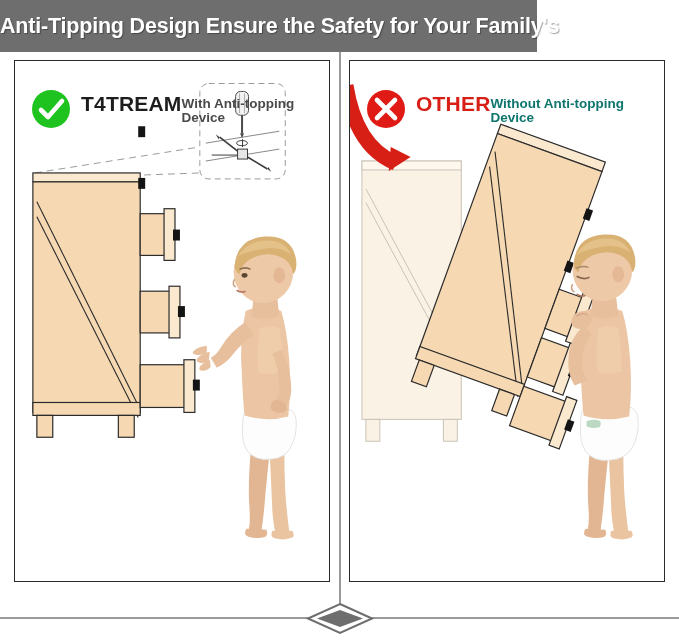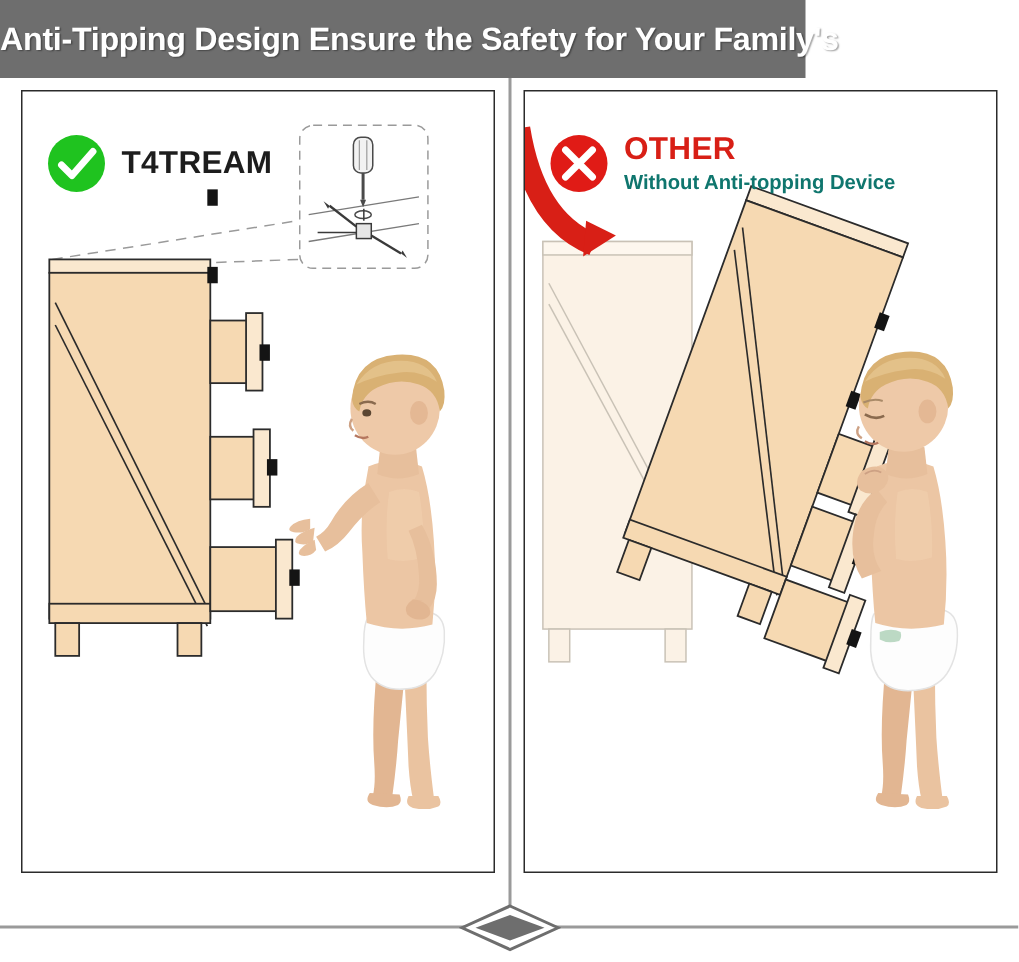--- a/index.html
+++ b/index.html
@@ -86,21 +86,21 @@
   
   .panel-head {
     position: absolute;
     left: 16px;
     top: 28px;
     display: flex;
     align-items: center;
     gap: 10px;
   }
   .status-icon { width: 40px; height: 40px; flex: none; }
-  .head-text { display: flex; flex-direction: column; line-height: 1.05; }
+  .head-text { display: flex; flex-direction: row; line-height: 1.05; }
   .brand-name {
     font-size: 21px;
     font-weight: bold;
     color: #1d1d1d;
     letter-spacing: 0.2px;
   }
   .brand-name.bad { color: #d81f16; }
   .brand-sub {
     font-size: 13.5px;
     font-weight: bold;
@@ -235,20 +235,21 @@
     </g>
   </svg>
 
   <div class="panel-head">
     <svg class="status-icon" viewBox="0 0 40 40">
       <circle cx="20" cy="20" r="19" fill="#1fc31f"></circle>
       <path d="M10 21 l7 7 l14 -16" fill="none" stroke="#ffffff" stroke-width="4.6" stroke-linecap="round" stroke-linejoin="round"></path>
     </svg>
     <div class="head-text">
       <span class="brand-name">T4TREAM</span>
+      <span class="brand-sub">With Anti-topping Device</span>
     </div>
   </div>
 </div>
 
 <div class="panel panel-right">
 
   <svg class="stage" viewBox="0 0 316 522">
     <defs>
       <clipPath id="clipR">
           <rect x="0" y="0" width="316" height="522"></rect>

